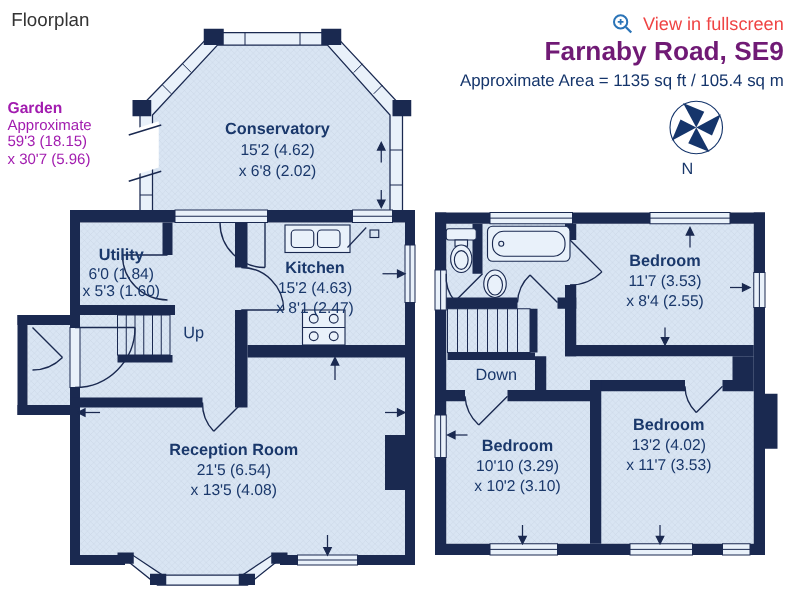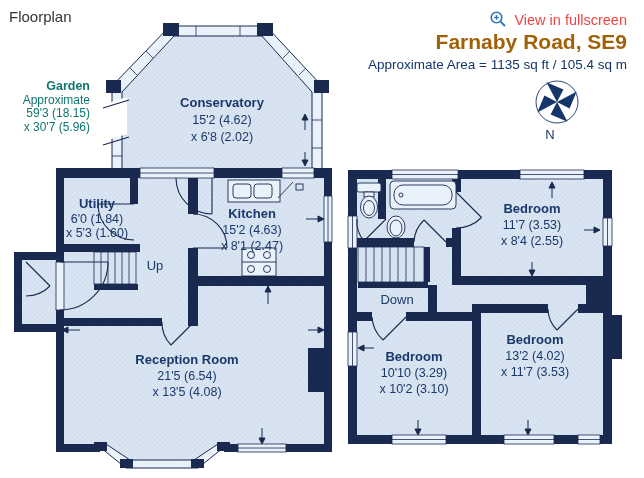--- a/index.html
+++ b/index.html
@@ -1,23 +1,23 @@
 <!DOCTYPE html>
 <html><head>
 <meta charset="utf-8">
 <style>
   html,body{margin:0;padding:0;background:#ffffff;}
   #stage{position:relative;width:644px;height:478px;background:#ffffff;overflow:hidden;
          font-family:"Liberation Sans", sans-serif;}
   .floorplan-label{position:absolute;left:9px;top:8px;font-size:15px;color:#333333;}
   .fullscreen-link{position:absolute;right:17px;top:10px;display:flex;align-items:flex-end;gap:7px;
          color:#ef4444;font-size:14.5px;cursor:pointer;}
-  .plan-title{position:absolute;right:17px;top:30px;font-size:21px;font-weight:700;color:#a16207;}
+  .plan-title{position:absolute;right:17px;top:30px;font-size:21px;font-weight:700;color:#701a75;}
   .plan-area{position:absolute;right:17px;top:57px;font-size:13.5px;color:#15356b;text-align:right;}
-  .garden-block{position:absolute;left:6px;top:80px;width:84px;text-align:right;color:#0f766e;
+  .garden-block{position:absolute;left:6px;top:80px;width:84px;text-align:left;color:#a21caf;
          font-size:12px;line-height:13.5px;}
   .garden-block .g-name{font-weight:700;font-size:12.5px;}
   svg text{fill:#1a386b;}
   .room-name{font:700 13px "Liberation Sans", sans-serif;}
   .room-dim{font:400 12.5px "Liberation Sans", sans-serif;}
   .stair-label{font:400 13px "Liberation Sans", sans-serif;}
   .compass-n{font:400 13px "Liberation Sans", sans-serif;}
 </style>
 </head>
 <body>

